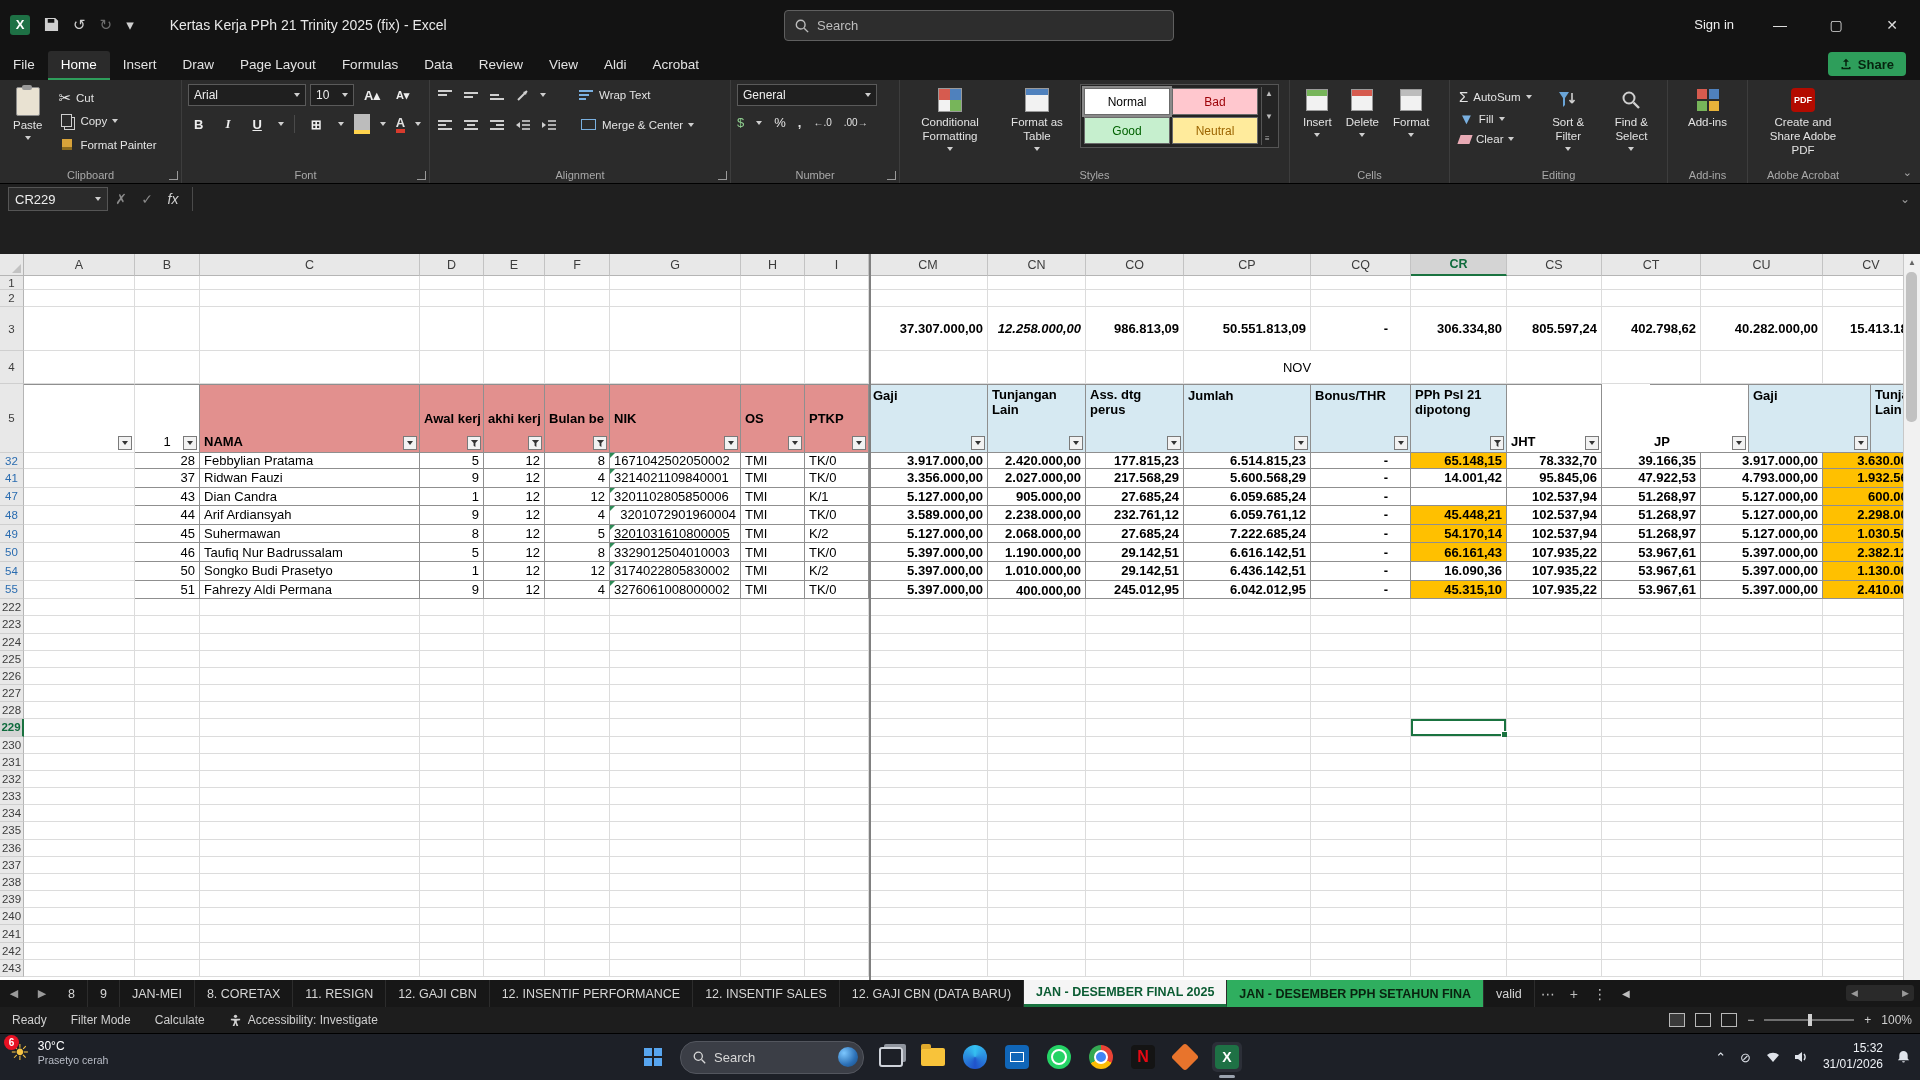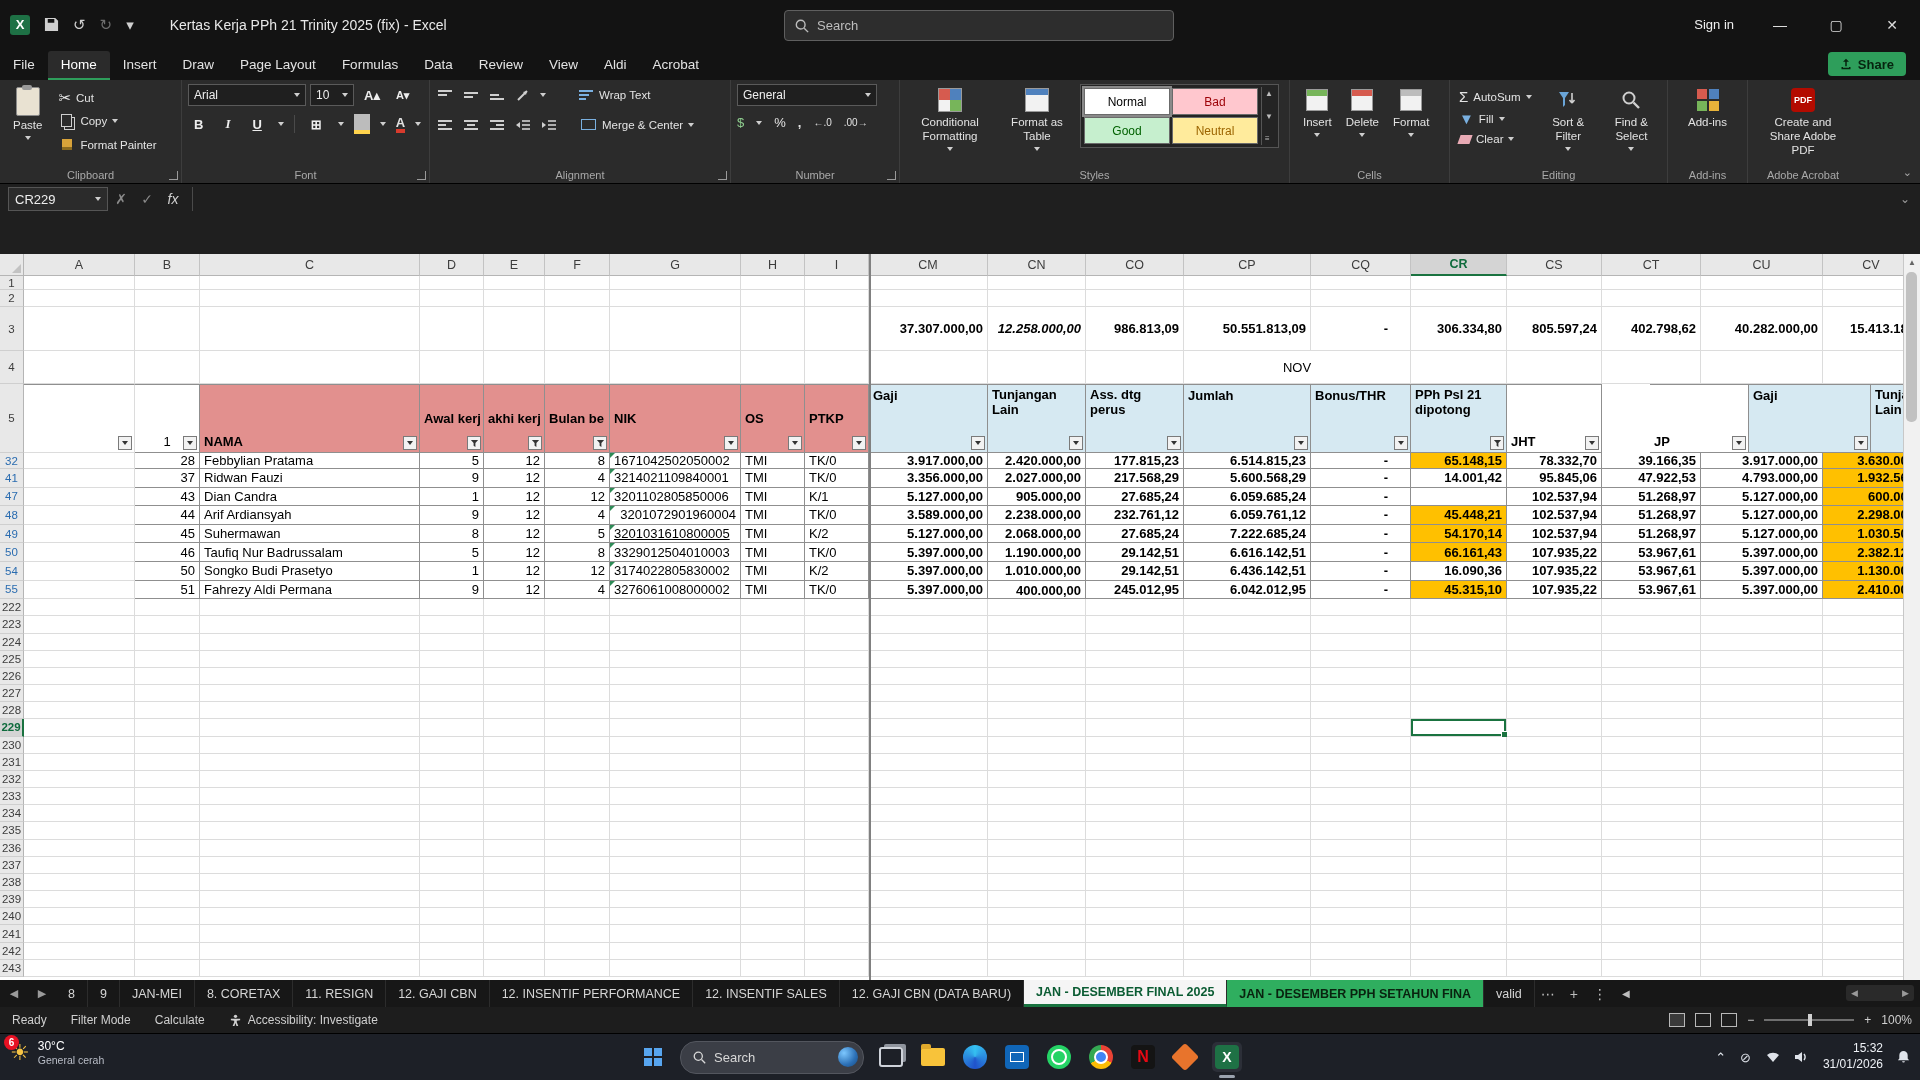--- a/index.html
+++ b/index.html
@@ -1813,21 +1813,21 @@
     <span>+</span>
     <span>100%</span>
   </div>
 </div>
 
 <div id="taskbar">
   <div class="tb-weather">
     <span class="sun">☀<span class="badge">6</span></span>
     <span>
       <div class="w-temp">30°C</div>
-      <div class="w-desc">General cerah</div>
+      <div class="w-desc">Prasetyo cerah</div>
     </span>
   </div>
 
   <div class="tb-center">
     <div class="app">
         <div class="start-grid">
           <div></div>
           <div></div>
           <div></div>
           <div></div>

